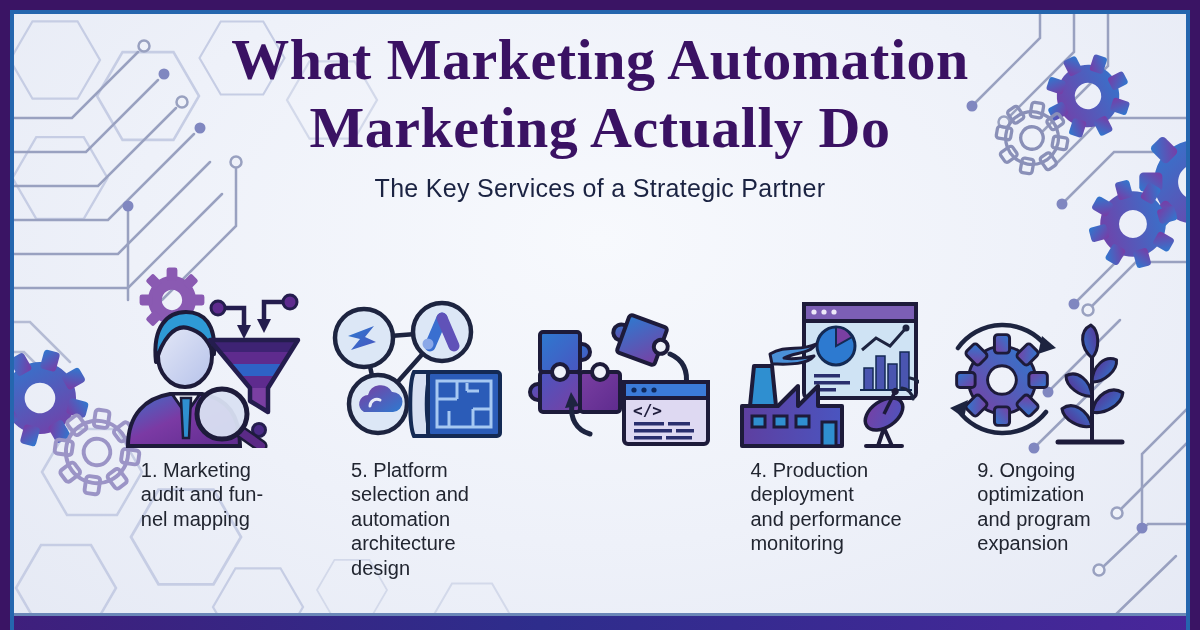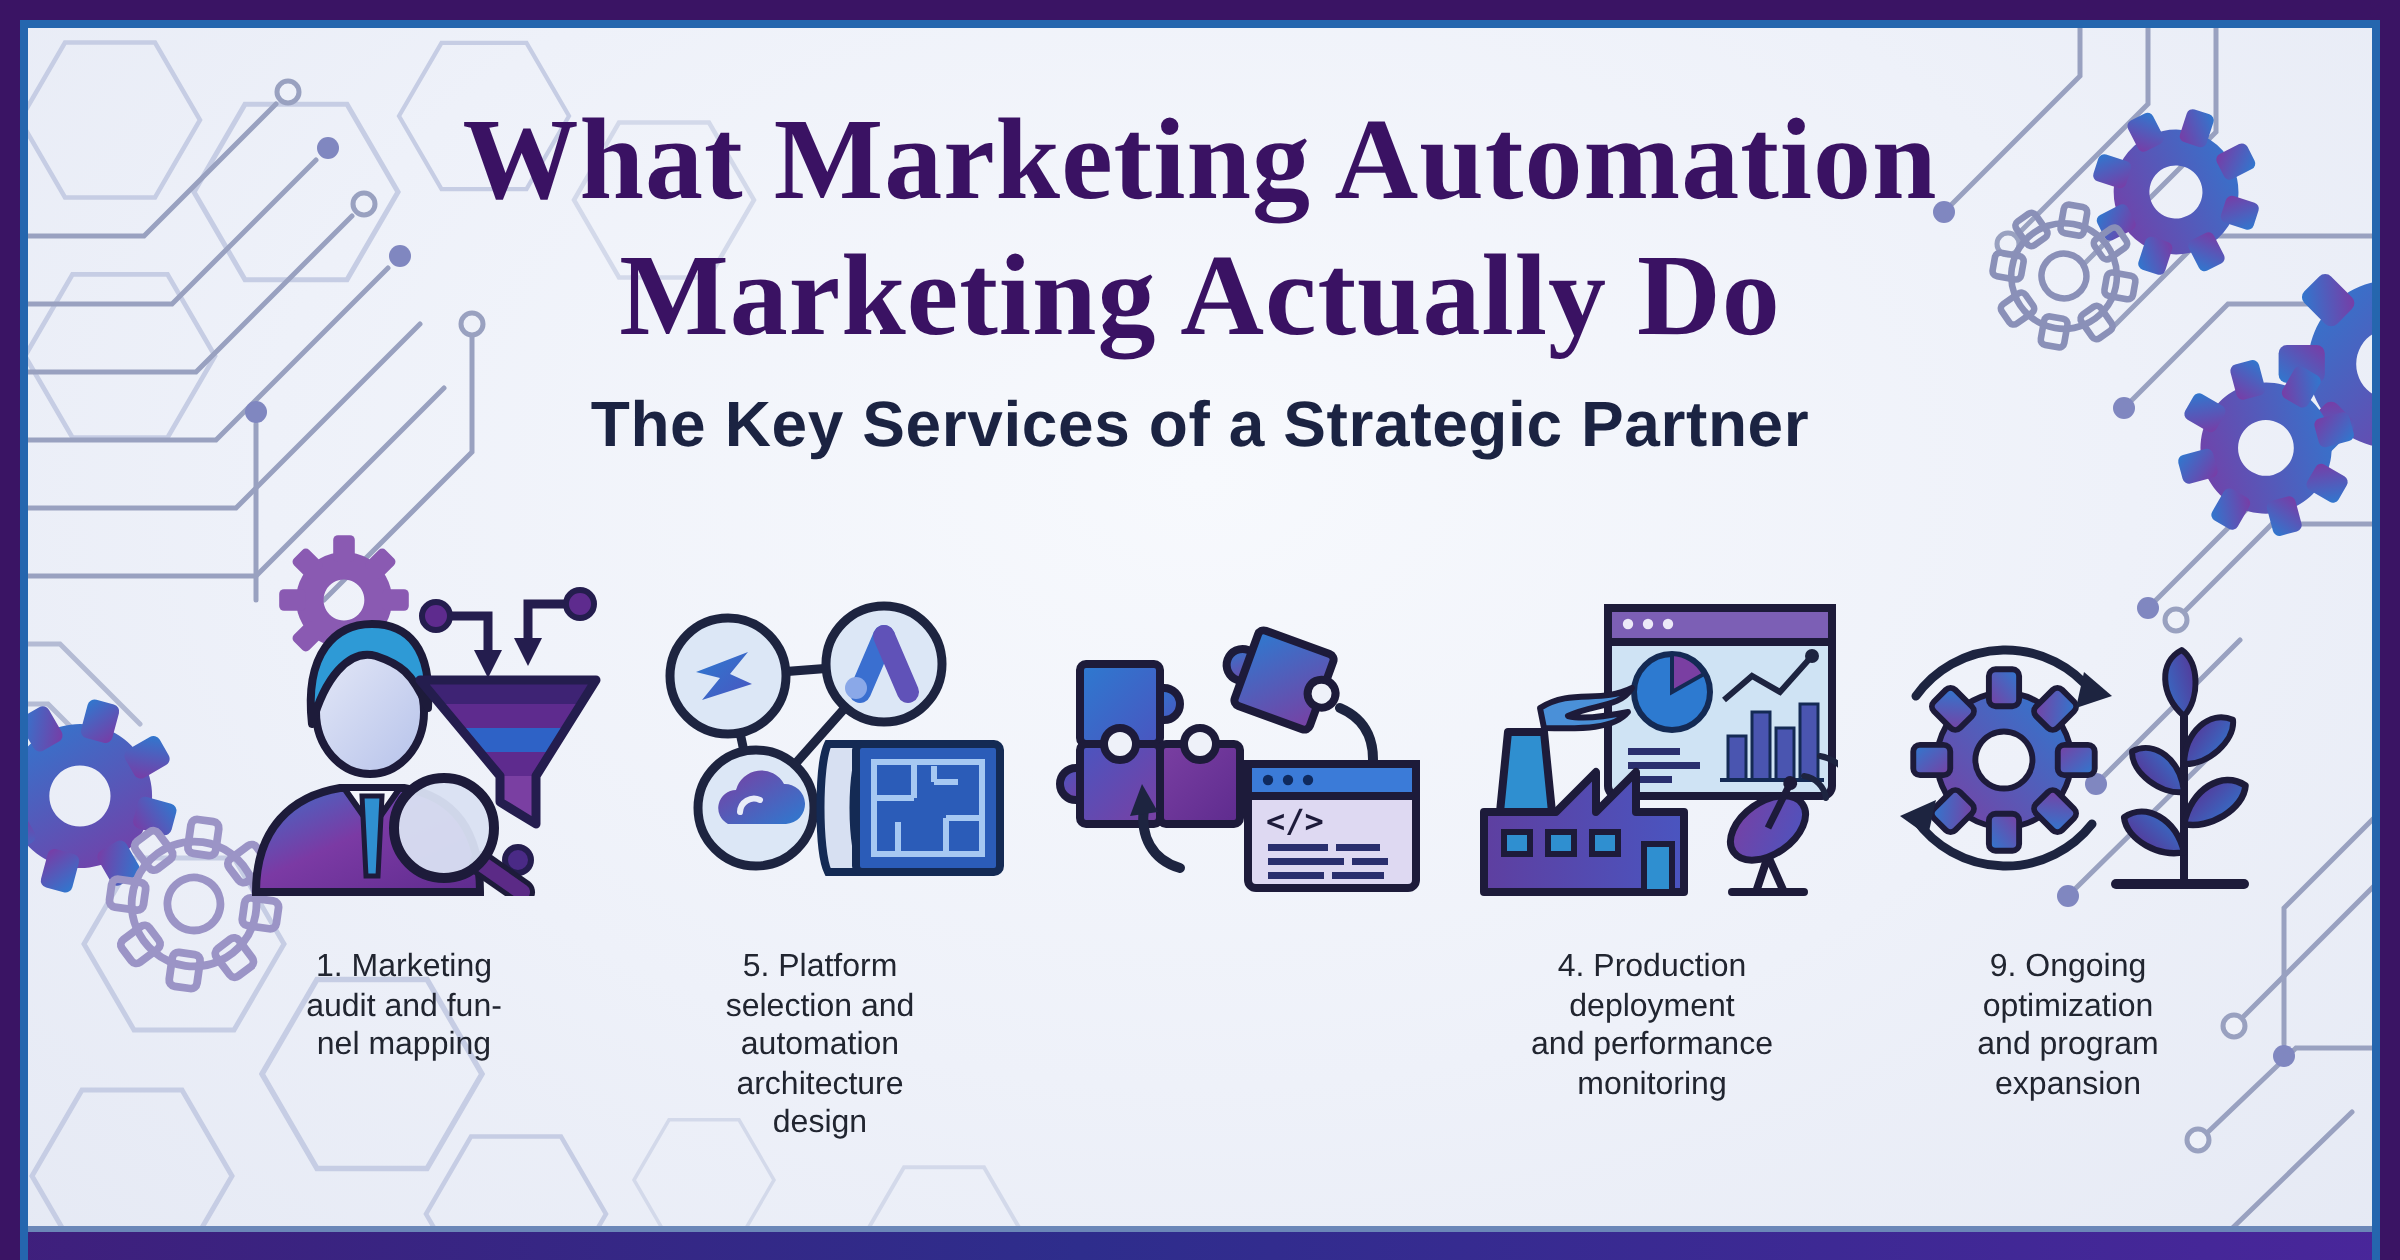--- a/index.html
+++ b/index.html
@@ -10,38 +10,38 @@
     font-family:"Liberation Sans", sans-serif;
   }
   .bg{position:absolute;inset:0;z-index:1;pointer-events:none;}
   .frame{position:absolute;inset:0;z-index:7;pointer-events:none;
     border:10px solid #3a1464;border-bottom:none;}
   .frame-blue{position:absolute;top:10px;left:10px;right:10px;bottom:0;z-index:7;pointer-events:none;
     border:4px solid #2566ae;border-bottom:none;}
   .bottom-band{position:absolute;left:0;right:0;bottom:0;height:17px;z-index:6;
     background:linear-gradient(90deg,#3f1f7c 0%,#2e2d8c 45%,#49269a 100%);
     border-top:3px solid #6b87b8;}
-  header{position:absolute;top:26px;left:0;right:0;z-index:3;text-align:center;margin-top:20px;}
+  header{position:absolute;top:26px;left:0;right:0;z-index:3;text-align:center;}
   .title{
     margin:0;font-family:"Liberation Serif", serif;font-weight:700;
     font-size:58px;line-height:1.17;color:#3a1263;letter-spacing:.5px;
   }
   .title span{display:block;}
   .subtitle{
-    margin-top:12px;font-size:32px;font-weight:700;color:#1b2342;letter-spacing:.3px;
+    margin-top:12px;font-size:25px;font-weight:400;color:#1b2342;letter-spacing:.3px;
   }
   .services{
     position:absolute;top:280px;left:98px;width:1040px;z-index:3;
     display:flex;
   }
   .service{flex:1 1 0;display:flex;flex-direction:column;align-items:center;}
   .icon-box{height:168px;display:flex;align-items:flex-end;justify-content:center;}
   .label{
-    margin:26px 0 0;font-size:16px;line-height:1.22;font-weight:500;
-    color:#212530;text-align:center;white-space:pre-line;
+    margin:10px 0 0;font-size:20px;line-height:1.22;font-weight:500;
+    color:#212530;white-space:pre-line;
   }
 </style>
 </head>
 <body>
 
 <div class="poster">
 
   <svg class="bg" width="1200" height="630" viewBox="0 0 1200 630">
     <defs>
       <g id="hexg">

